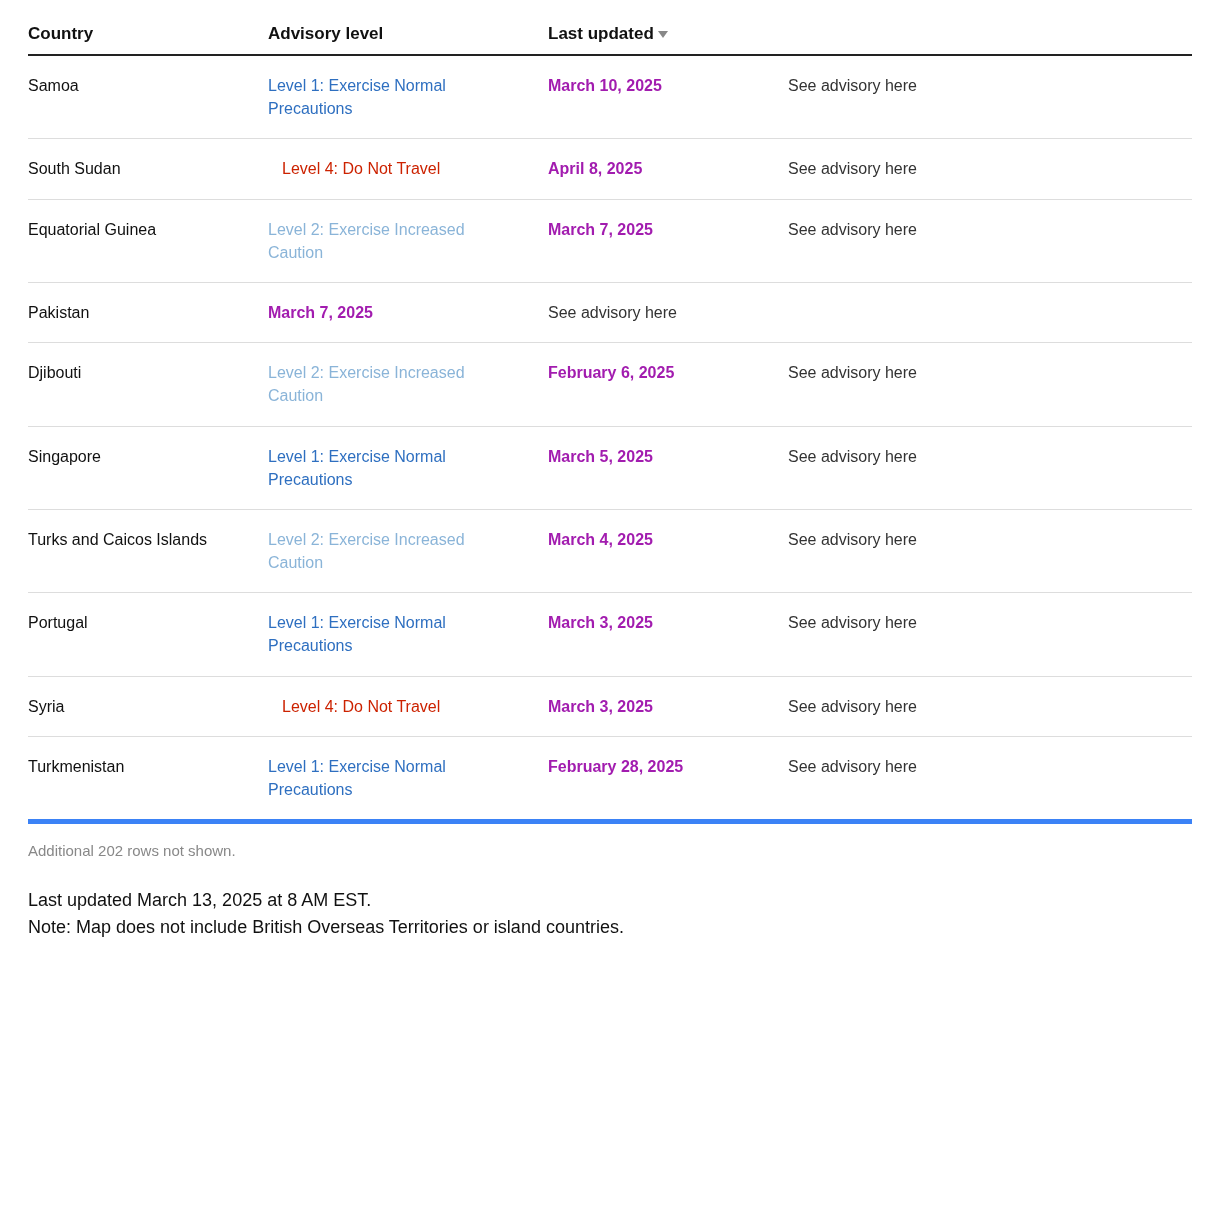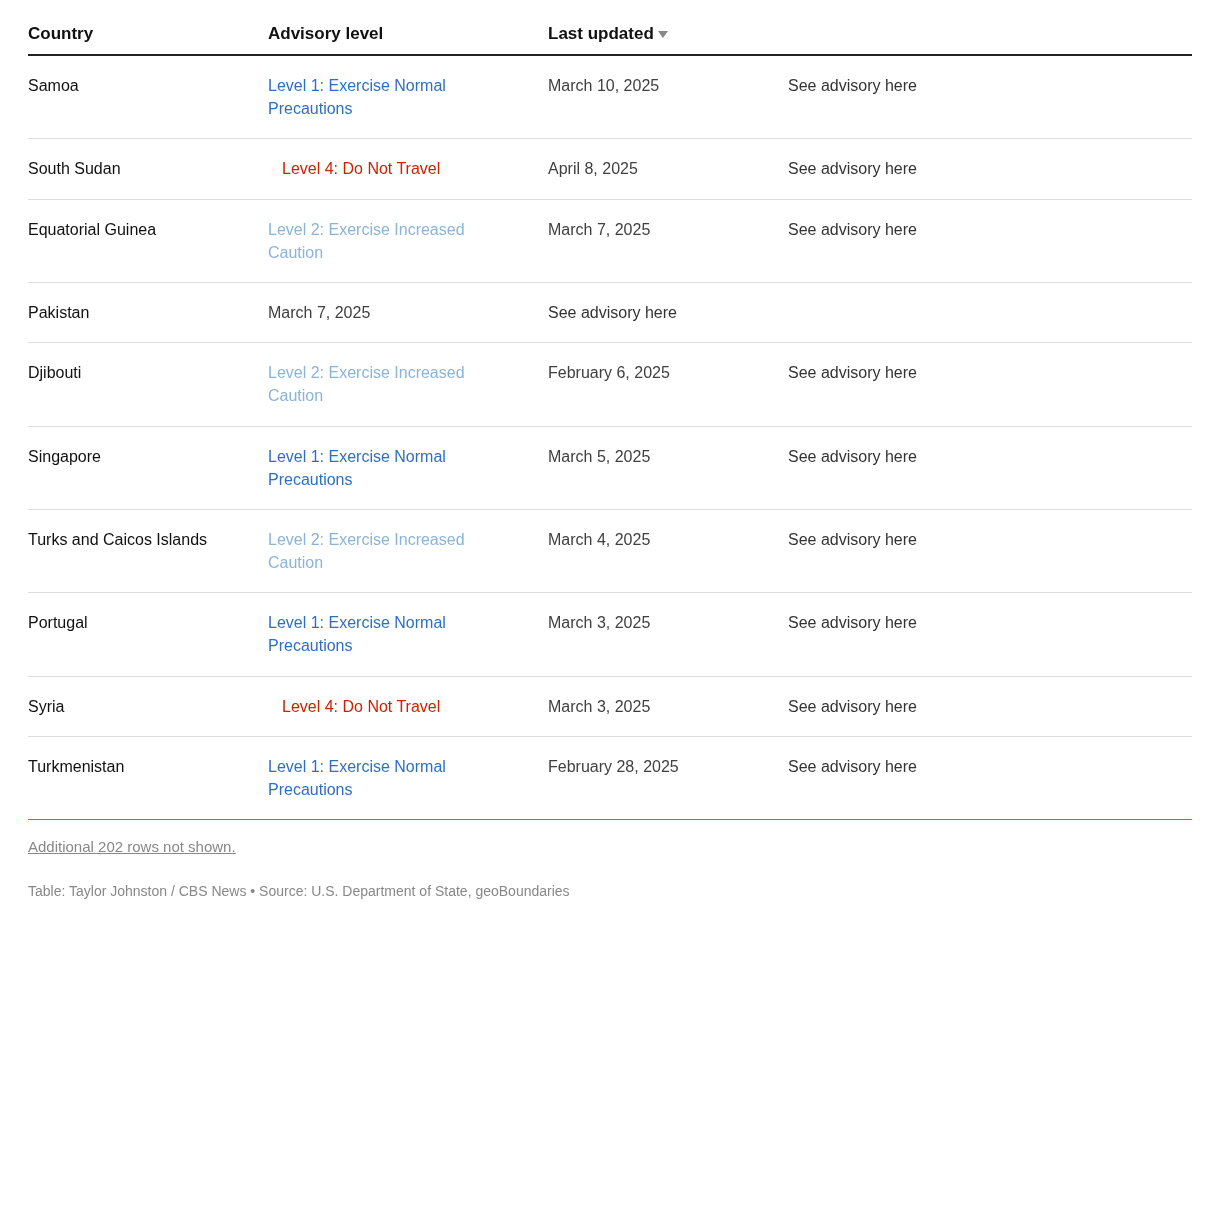--- a/index.html
+++ b/index.html
@@ -48,21 +48,21 @@
 
     .table-row {
       display: grid;
       grid-template-columns: 240px 280px 240px 1fr;
       border-bottom: 1px solid #ddd;
       padding: 18px 0;
       align-items: start;
     }
 
     .table-row:last-child {
-      border-bottom: 1px solid #3b82f6;
+      border-bottom: 5px solid #3b82f6;
     }
 
     .cell {
       padding-right: 29px;
       font-size: 16px;
       color: #222;
       line-height: 1.45;
     }
 
     .cell.country {
@@ -89,34 +89,34 @@
     .advisory-link.level3 {
       color: #c8820a;
     }
 
     .advisory-link.level4 {
       color: #cc2200;
       margin-left: 14px;
     }
 
     .cell.date {
-      color: #404040;
+      color: #a21caf;
+      font-weight: bold;
     }
 
     .cell.link a {
       color: #333;
       text-decoration: none;
     }
 
     .additional-rows {
       color: #888;
       font-size: 15px;
       margin-top: 18px;
       margin-bottom: 28px;
-      text-decoration: underline;
     }
 
     .footer-notes {
       margin-top: 8px;
     }
 
     .footer-main {
       font-size: 18px;
       font-weight: 500;
       color: #111;
@@ -205,14 +205,17 @@
         <div class="cell date">February 28, 2025</div>
         <div class="cell link"><a href="#">See advisory here</a></div>
       </div>
     </div>
 
   <div class="additional-rows">Additional 202 rows not shown.</div>
 
 </div>
 
 <div class="footer-notes">
-  <div class="footer-attribution">Table: Taylor Johnston / CBS News • Source: U.S. Department of State, geoBoundaries</div>
+  <div class="footer-main">
+    <span>Last updated March 13, 2025 at 8 AM EST.</span><br>
+    <span>Note: Map does not include British Overseas Territories or island countries.</span>
+  </div>
 </div>
 
 </body></html>

